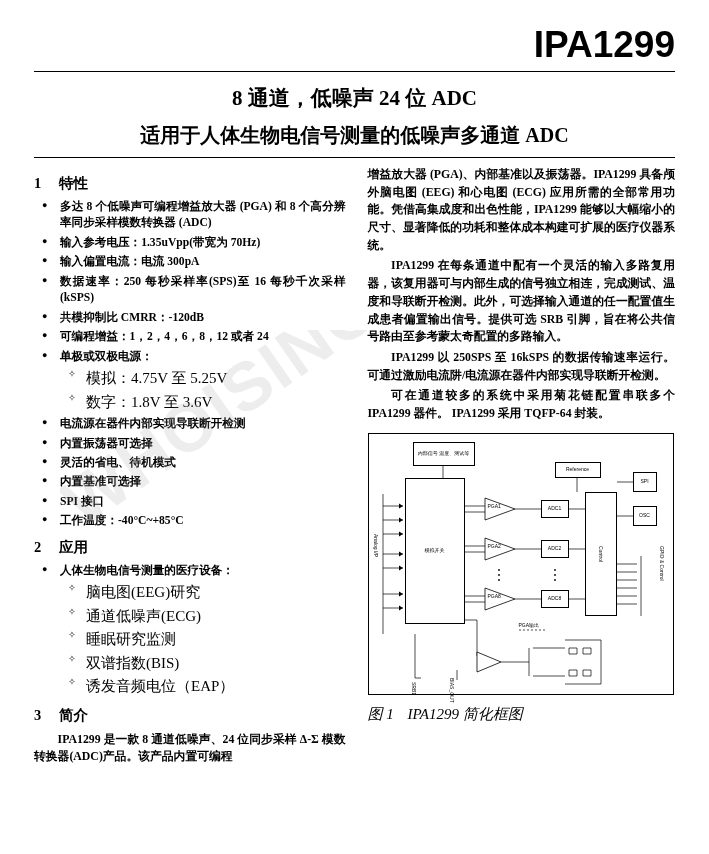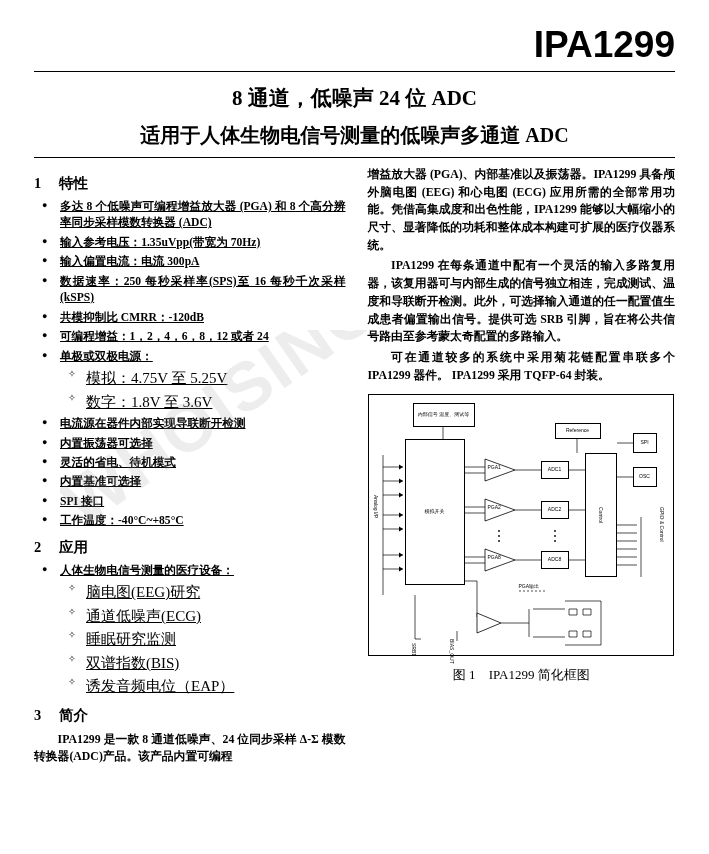--- a/index.html
+++ b/index.html
@@ -108,21 +108,20 @@
     padding: 0 0 0 4px;
   }
   ul.l1 > li {
     position: relative;
     padding-left: 22px;
     margin: 0 0 3px 0;
     font-size: 11.6px;
     font-weight: bold;
     line-height: 1.42;
     text-align: justify;
-    text-decoration: underline;
   }
   ul.l1 > li::before {
     content: "●";
     position: absolute;
     left: 4px;
     top: -1px;
     font-size: 9px;
     line-height: 1.75;
   }
   ul.l2 {
@@ -164,23 +163,23 @@
   }
   .fig-box {
     border: 1.1px solid #000;
     width: 306px;
     height: 262px;
     position: relative;
     background: #fff;
     box-sizing: border-box;
   }
   .fig-cap {
-    text-align: center;
-    font-size: 13px;
+    font-size: 15px;
     margin-top: 10px;
+    font-style: italic;
   }
   .fig-cap .lbl { margin-right: 10px; }
 
   
   .fb { position: absolute; box-sizing: border-box; }
   .blk {
     border: 1px solid #000;
     background: #fff;
     font-size: 5px;
     font-family: "Liberation Sans", sans-serif;
@@ -272,20 +271,21 @@
       <h2 class="sec">
         <span class="num">3</span>
         <span>简介</span>
       </h2>
       <p class="body">IPA1299 是一款 8 通道低噪声、24 位同步采样 Δ‑Σ 模数转换器(ADC)产品。该产品内置可编程</p>
     </div>
 
     <div class="col right">
       <p class="body noind">增益放大器 (PGA)、内部基准以及振荡器。IPA1299 具备颅外脑电图 (EEG) 和心电图 (ECG) 应用所需的全部常用功能。凭借高集成度和出色性能，IPA1299 能够以大幅缩小的尺寸、显著降低的功耗和整体成本构建可扩展的医疗仪器系统。</p>
       <p class="body">IPA1299 在每条通道中配有一个灵活的输入多路复用器，该复用器可与内部生成的信号独立相连，完成测试、温度和导联断开检测。此外，可选择输入通道的任一配置值生成患者偏置输出信号。提供可选 SRB 引脚，旨在将公共信号路由至参考蒙太奇配置的多路输入。</p>
+      <p class="body">IPA1299 以 250SPS 至 16kSPS 的数据传输速率运行。可通过激励电流阱/电流源在器件内部实现导联断开检测。</p>
       <p class="body">可在通道较多的系统中采用菊花链配置串联多个 IPA1299 器件。 IPA1299 采用 TQFP‑64 封装。</p>
 
       <div class="figure-wrap">
         <div class="fig-box">
 
           <svg class="figsvg" width="304" height="260" viewBox="0 0 304 260">
             <g stroke="#000" stroke-width="0.7" fill="none">
 
               <path d="M14 72 H34"></path>
                 <path d="M14 86 H34"></path>

